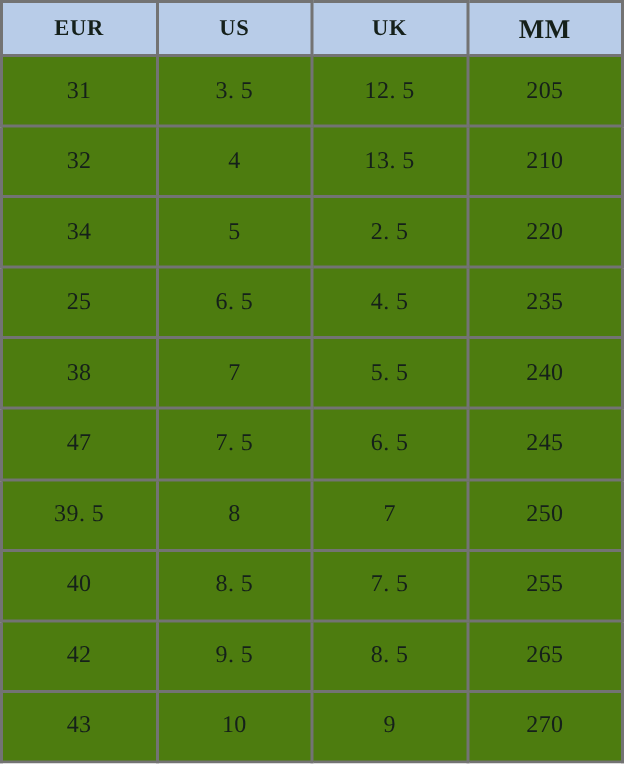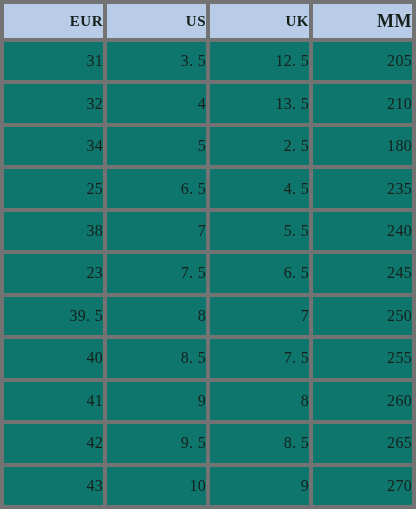--- a/index.html
+++ b/index.html
@@ -21,22 +21,22 @@
     border-collapse: collapse;
     table-layout: fixed;
   }
 
   .size-chart col {
     width: 25%;
   }
 
   .size-chart th,
   .size-chart td {
-    border: 4px solid #737373;
-    text-align: right;
+    border: 2px solid #737373;
+    text-align: center;
     vertical-align: middle;
     color: #15201a;
     padding: 0;
     font-weight: normal;
     white-space: nowrap;
   }
 
   
   .size-chart thead th {
     background: #b8cce8;
@@ -44,21 +44,21 @@
     font-weight: bold;
     font-size: 15px;
     letter-spacing: 0.5px;
   }
   .size-chart thead th.narrow-head {
     font-size: 18px;
   }
 
   
   .size-chart tbody td {
-    background: #0f766e;
+    background: #4d7c0f;
     height: 33.9px;
     font-size: 16px;
     letter-spacing: 0.3px;
   }
 </style>
 </head>
 <body>
 
 <table class="size-chart">
   <colgroup>
@@ -85,59 +85,53 @@
     <tr>
       <td>32</td>
       <td>4</td>
       <td>13. 5</td>
       <td>210</td>
     </tr>
     <tr>
       <td>34</td>
       <td>5</td>
       <td>2. 5</td>
-      <td>180</td>
+      <td>220</td>
     </tr>
     <tr>
       <td>25</td>
       <td>6. 5</td>
       <td>4. 5</td>
       <td>235</td>
     </tr>
     <tr>
       <td>38</td>
       <td>7</td>
       <td>5. 5</td>
       <td>240</td>
     </tr>
     <tr>
-      <td>23</td>
+      <td>47</td>
       <td>7. 5</td>
       <td>6. 5</td>
       <td>245</td>
     </tr>
     <tr>
       <td>39. 5</td>
       <td>8</td>
       <td>7</td>
       <td>250</td>
     </tr>
     <tr>
       <td>40</td>
       <td>8. 5</td>
       <td>7. 5</td>
       <td>255</td>
     </tr>
     <tr>
-      <td>41</td>
-      <td>9</td>
-      <td>8</td>
-      <td>260</td>
-    </tr>
-    <tr>
       <td>42</td>
       <td>9. 5</td>
       <td>8. 5</td>
       <td>265</td>
     </tr>
     <tr>
       <td>43</td>
       <td>10</td>
       <td>9</td>
       <td>270</td>

